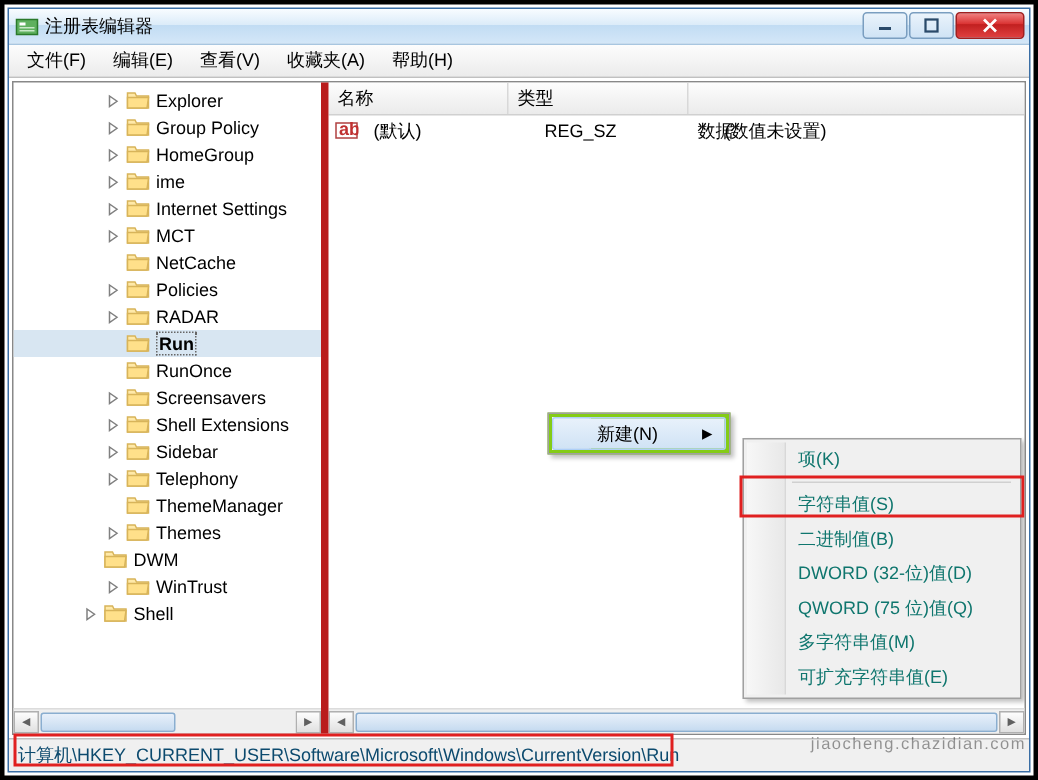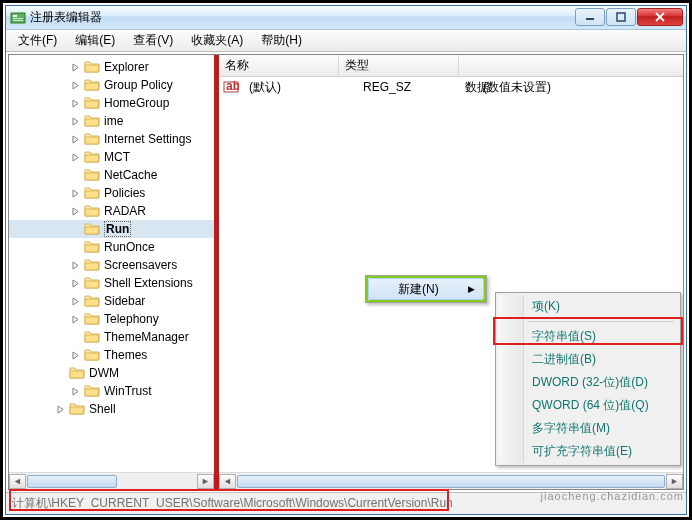--- a/index.html
+++ b/index.html
@@ -58,21 +58,21 @@
   .ctx-arrow { position: absolute; right: 8px; color: #000; font-size: 9px; }
   .ctx-iconbar { position: absolute; left: 2px; top: 2px; bottom: 2px; width: 26px; background: linear-gradient(to right,#f7f7f7,#e8e8e8); border-right: 1px solid #d8d8d8; }
   
   .context-menu { position: absolute; left: 276px; top: 215px; width: 186px; background: #f0f0f0; border: 1px solid #a0a0a0; box-shadow: 2px 2px 3px rgba(0,0,0,0.25); padding: 2px; }
   .context-menu .ctx-iconbar { width: 26px; }
   .ctx-sep { height: 1px; background: #d0d0d0; margin: 3px 4px 3px 30px; }
   .ctx-row { height: 23px; display: flex; align-items: center; padding-left: 34px; position: relative; color: #0f766e; }
   .red-box { position: absolute; border: 2px solid #e02020; pointer-events: none; }
   .red-box.menuitem { left: 274px; top: 240px; width: 190px; height: 28px; }
   
-  .statusbar { height: 22px; border-top: 1px solid #c0c0c0; background: #f0f0f0; display: flex; align-items: center; padding: 0 6px; color: #737373; }
+  .statusbar { height: 22px; border-top: 1px solid #c0c0c0; background: #f0f0f0; display: flex; align-items: center; padding: 0 6px; color: #0c4a6e; }
   .red-box.status { left: 3px; bottom: 3px; width: 440px; height: 22px; }
   
   .watermark { position: absolute; right: 8px; bottom: 18px; color: rgba(0,0,0,0.4); font-size: 11px; letter-spacing: 1px; }
 </style>
 </head>
 <body>
 
 <div class="outer-border"></div>
 
 <div class="window">
@@ -384,21 +384,21 @@
           <div class="ctx-row">
               <span>字符串值(S)</span>
             </div>
           <div class="ctx-row">
               <span>二进制值(B)</span>
             </div>
           <div class="ctx-row">
               <span>DWORD (32-位)值(D)</span>
             </div>
           <div class="ctx-row">
-              <span>QWORD (64 位)值(Q)</span>
+              <span>QWORD (75 位)值(Q)</span>
             </div>
           <div class="ctx-row">
               <span>多字符串值(M)</span>
             </div>
           <div class="ctx-row">
               <span>可扩充字符串值(E)</span>
             </div>
         </div>
 
         <div class="red-box menuitem"></div>

